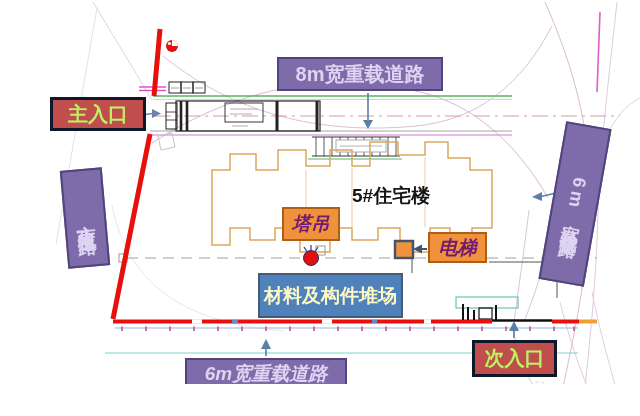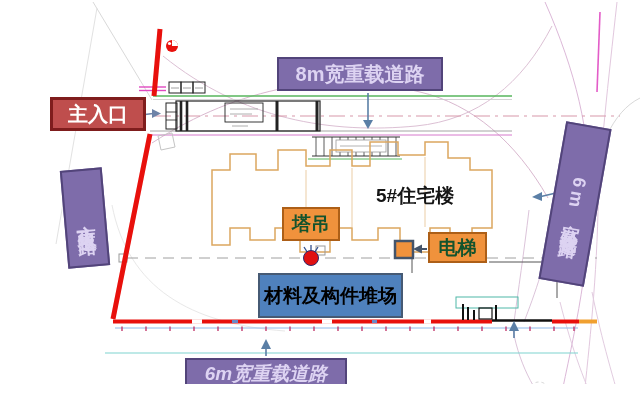--- a/index.html
+++ b/index.html
@@ -2,23 +2,23 @@
 <html><head>
 <meta charset="utf-8">
 <style>
   html,body{margin:0;padding:0;background:#fff;}
   #canvas{position:relative;width:640px;height:384px;background:#ffffff;overflow:hidden;
           font-family:"Liberation Sans","DejaVu Sans",sans-serif;padding-left:12px;}
   #linework{position:absolute;left:0;top:0;}
   .lbl{position:absolute;display:flex;align-items:center;justify-content:center;
        box-sizing:border-box;font-weight:bold;text-align:center;line-height:1.05;}
   .purple{background:#7e6caa;border:2.5px solid #52447a;color:#ddd3f2;}
-  .red{background:#bf4e4d;border:3px solid #7f1d1d;color:#ffffff;}
-  .orange{background:#f0923c;border:2.5px solid #ad5f17;color:#14532d;}
-  .blue{background:#4f81bd;border:2.5px solid #465a74;color:#000000;}
+  .red{background:#bf4e4d;border:3px solid #0f172a;color:#bef264;}
+  .orange{background:#f0923c;border:2.5px solid #ad5f17;color:#701a75;font-style:italic;}
+  .blue{background:#4f81bd;border:2.5px solid #465a74;color:#fef9c3;}
   .v{writing-mode:vertical-rl;text-orientation:mixed;letter-spacing:4px;}
   .plain{position:absolute;color:#151515;font-weight:bold;}
   .wm{position:absolute;color:#b3b3b3;font-weight:normal;letter-spacing:2px;}
   .wm-icon{position:absolute;}
 </style>
 </head>
 <body>
 
 <div id="canvas">
 
@@ -171,28 +171,29 @@
   </svg>
 
   <div class="lbl purple" style="left:277px;top:57px;width:166px;height:34px;font-size:20px;">8m宽重载道路</div>
 
   <div class="lbl red" style="left:50px;top:97px;width:96px;height:34px;font-size:20px;">主入口</div>
 
   <div class="lbl purple v" style="left:64px;top:169px;width:42px;height:98px;font-size:19px;transform:rotate(-5deg);">市政道路</div>
 
   <div class="lbl purple v" style="left:552px;top:124px;width:46px;height:160px;font-size:18px;transform:rotate(10deg);">6m宽轻载道路</div>
 
-  <div class="plain" style="left:376px;top:183px;font-size:19px;">5#住宅楼</div>
+  <div class="plain" style="left:352px;top:183px;font-size:19px;">5#住宅楼</div>
 
   <div class="lbl orange" style="left:282px;top:207px;width:58px;height:34px;font-size:19px;">塔吊</div>
 
   <div class="lbl orange" style="left:428px;top:232px;width:59px;height:31px;font-size:19px;text-align:right;">电梯</div>
 
   <div class="lbl blue" style="left:258px;top:273px;width:145px;height:45px;font-size:19px;">材料及构件堆场</div>
 
+  <div class="lbl red" style="left:472px;top:340px;width:85px;height:37px;font-size:20px;">次入口</div>
 
   <div class="lbl purple" style="left:185px;top:358px;width:162px;height:32px;font-size:19px;font-style:italic;">6m宽重载道路</div>
 
   <span class="wm-icon" style="left:522px;top:379px;">
     <svg width="30" height="28" viewBox="0 0 30 28">
       <circle cx="17" cy="14" r="11" fill="none" stroke="#d8d8d8" stroke-dasharray="3,3"></circle>
       <ellipse cx="18" cy="15" rx="7" ry="6" fill="#d6d6d6"></ellipse>
       <path d="M12,12 C7,6 3,8 6,13 C3,16 7,20 12,17 Z" fill="#d6d6d6"></path>
       <circle cx="21" cy="13" r="1.5" fill="#ffffff"></circle>
     </svg>

